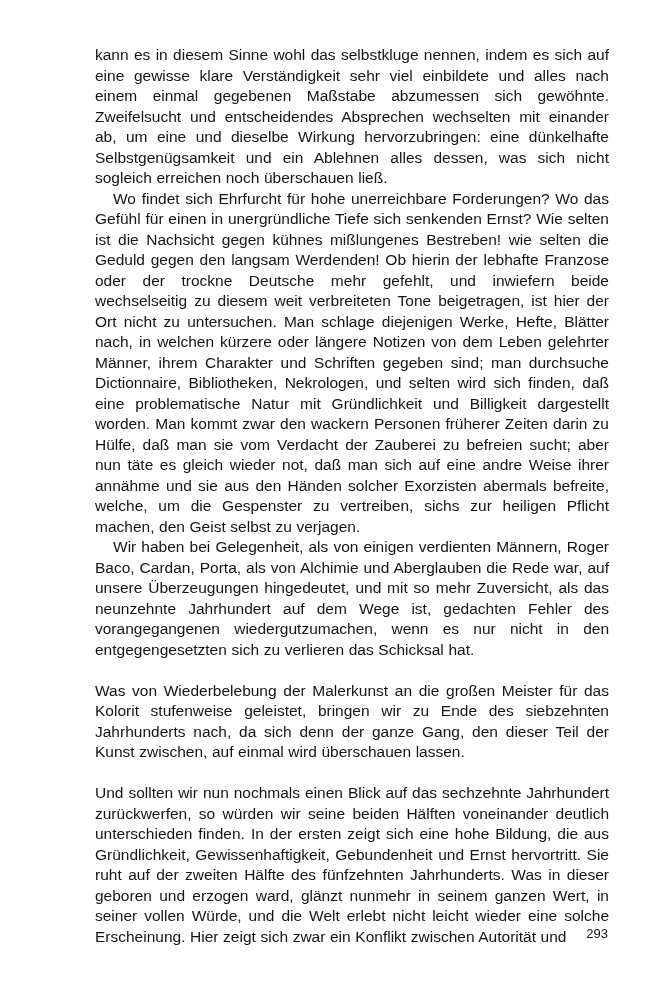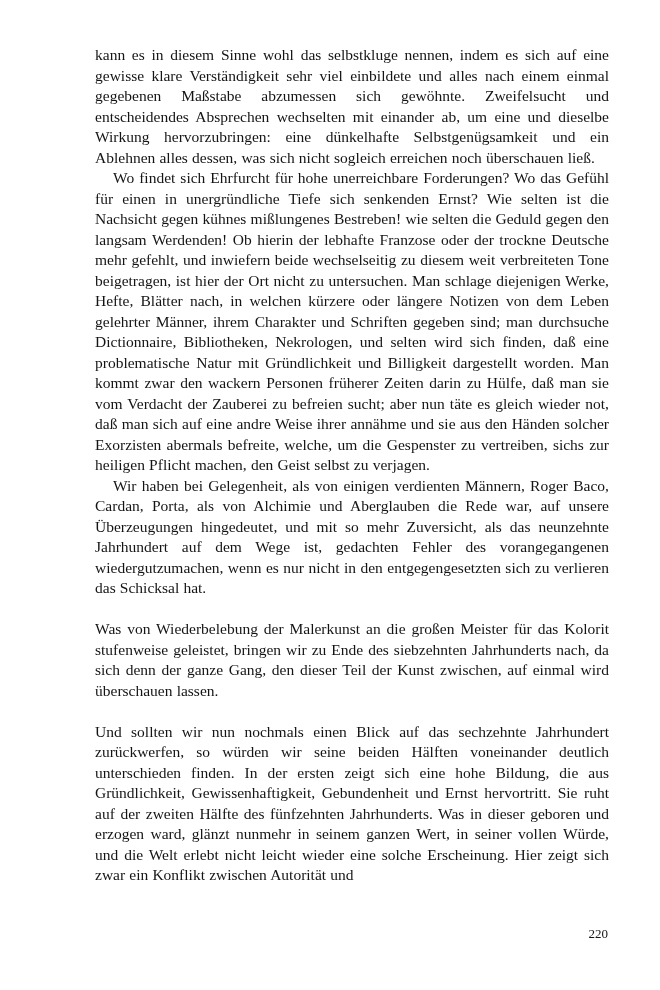--- a/index.html
+++ b/index.html
@@ -6,21 +6,21 @@
     margin: 0;
     padding: 0;
     background: #ffffff;
   }
   .page {
     position: relative;
     width: 660px;
     height: 990px;
     background: #ffffff;
     overflow: hidden;
-    font-family: Liberation Serif, serif;
+    font-family: Liberation Sans, sans-serif;
     color: #141414;
   }
   .text-block {
     position: absolute;
     left: 95px;
     top: 45px;
     width: 514px;
   }
   .text-block p {
     margin: 0;
@@ -50,14 +50,14 @@
 <body>
 
 <div class="page">
   <div class="text-block">
     <p class="flush">kann es in diesem Sinne wohl das selbstkluge nennen, indem es sich auf eine gewisse klare Verständigkeit sehr viel einbildete und alles nach einem einmal gegebenen Maßstabe abzumessen sich gewöhnte. Zweifelsucht und entscheidendes Absprechen wechselten mit einander ab, um eine und dieselbe Wirkung hervorzubringen: eine dünkelhafte Selbstgenügsamkeit und ein Ablehnen alles dessen, was sich nicht sogleich erreichen noch überschauen ließ.</p>
     <p class="indent">Wo findet sich Ehrfurcht für hohe unerreichbare Forderungen? Wo das Gefühl für einen in unergründliche Tiefe sich senkenden Ernst? Wie selten ist die Nachsicht gegen kühnes mißlungenes Bestreben! wie selten die Geduld gegen den langsam Werdenden! Ob hierin der lebhafte Franzose oder der trockne Deutsche mehr gefehlt, und inwiefern beide wechselseitig zu diesem weit verbreiteten Tone beigetragen, ist hier der Ort nicht zu untersuchen. Man schlage diejenigen Werke, Hefte, Blätter nach, in welchen kürzere oder längere Notizen von dem Leben gelehrter Männer, ihrem Charakter und Schriften gegeben sind; man durchsuche Dictionnaire, Bibliotheken, Nekrologen, und selten wird sich finden, daß eine problematische Natur mit Gründlichkeit und Billigkeit dargestellt worden. Man kommt zwar den wackern Personen früherer Zeiten darin zu Hülfe, daß man sie vom Verdacht der Zauberei zu befreien sucht; aber nun täte es gleich wieder not, daß man sich auf eine andre Weise ihrer annähme und sie aus den Händen solcher Exorzisten abermals befreite, welche, um die Gespenster zu vertreiben, sichs zur heiligen Pflicht machen, den Geist selbst zu verjagen.</p>
     <p class="indent">Wir haben bei Gelegenheit, als von einigen verdienten Männern, Roger Baco, Cardan, Porta, als von Alchimie und Aberglauben die Rede war, auf unsere Überzeugungen hingedeutet, und mit so mehr Zuversicht, als das neunzehnte Jahrhundert auf dem Wege ist, gedachten Fehler des vorangegangenen wiedergutzumachen, wenn es nur nicht in den entgegengesetzten sich zu verlieren das Schicksal hat.</p>
     <p class="flush gap">Was von Wiederbelebung der Malerkunst an die großen Meister für das Kolorit stufenweise geleistet, bringen wir zu Ende des siebzehnten Jahrhunderts nach, da sich denn der ganze Gang, den dieser Teil der Kunst zwischen, auf einmal wird überschauen lassen.</p>
     <p class="flush gap">Und sollten wir nun nochmals einen Blick auf das sechzehnte Jahrhundert zurückwerfen, so würden wir seine beiden Hälften voneinander deutlich unterschieden finden. In der ersten zeigt sich eine hohe Bildung, die aus Gründlichkeit, Gewissenhaftigkeit, Gebundenheit und Ernst hervortritt. Sie ruht auf der zweiten Hälfte des fünfzehnten Jahrhunderts. Was in dieser geboren und erzogen ward, glänzt nunmehr in seinem ganzen Wert, in seiner vollen Würde, und die Welt erlebt nicht leicht wieder eine solche Erscheinung. Hier zeigt sich zwar ein Konflikt zwischen Autorität und</p>
   </div>
-  <div class="page-number">220</div>
+  <div class="page-number">293</div>
 </div>
 
 </body></html>

